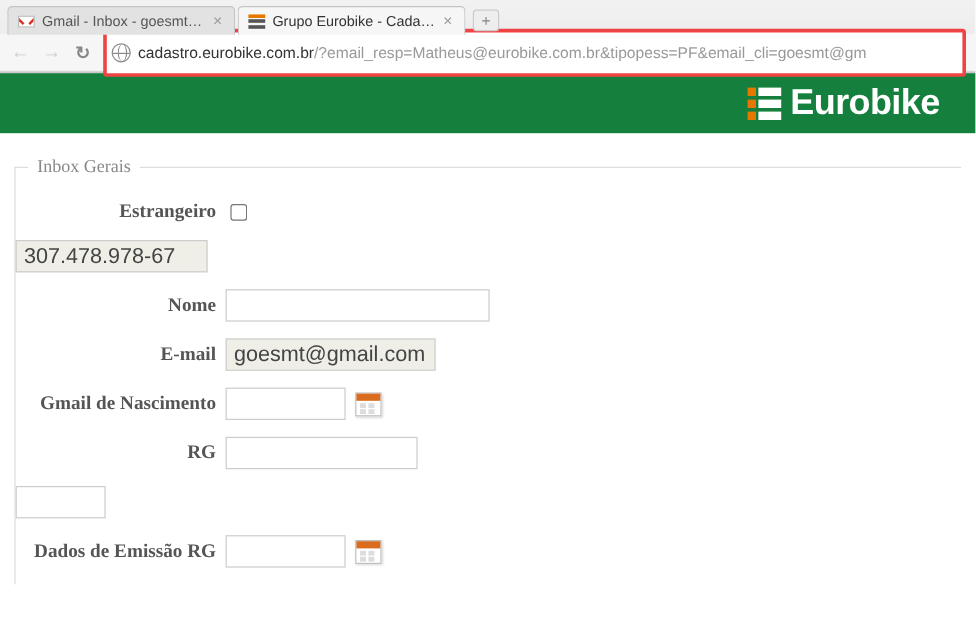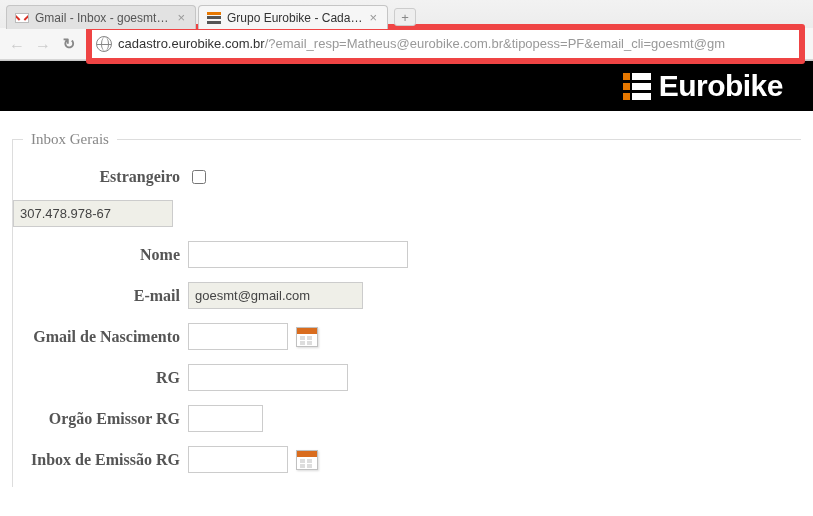--- a/index.html
+++ b/index.html
@@ -128,21 +128,21 @@
     font-size: 16px;
   }
   .nav-btn.disabled { color: #ccc; cursor: default; }
   .reload-btn {
     font-weight: bold;
     font-size: 15px;
   }
   .url-bar {
     flex: 1;
     height: 40px;
-    border: 6px solid #ef4444;
+    border: 3px solid #ef4444;
     border-radius: 3px;
     background: #fff;
     display: flex;
     align-items: center;
     padding: 0 4px;
     overflow: hidden;
   }
   .globe {
     width: 16px;
     height: 16px;
@@ -173,21 +173,21 @@
   .url-text {
     font-size: 13px;
     color: #999;
     white-space: nowrap;
     overflow: hidden;
   }
   .url-host { color: #333; }
 
   
   .page-header {
-    background: #000000;
+    background: #15803d;
     height: 50px;
     display: flex;
     align-items: center;
     justify-content: flex-end;
     padding-right: 30px;
   }
   .logo {
     display: flex;
     align-items: center;
     gap: 8px;
@@ -246,21 +246,21 @@
     padding-right: 8px;
     font-family: Georgia, 'Times New Roman', serif;
     color: #555;
     font-weight: bold;
     font-size: 16px;
   }
   .row-field input[type=text] {
     height: 27px;
     border: 1px solid #ccc;
     padding: 0 6px;
-    font-size: 13px;
+    font-size: 18px;
     color: #444;
   }
   .row-field input[type=text][readonly] {
     background: #efefe8;
   }
   .row-field input[type=checkbox] {
     width: 14px; height: 14px;
     margin-left: 4px;
   }
   .w-cpf   { width: 160px; }
@@ -386,24 +386,23 @@
       <input type="text" class="w-date" value="" style="">
       <span class="cal"></span>
     </div>
 
     <div class="row-field">
       <label>RG</label>
       <input type="text" class="w-rg" value="" style="">
     </div>
 
     <div class="row-field">
-      <label>Orgão Emissor RG</label>
       <input type="text" class="w-org" value="" style="">
     </div>
 
     <div class="row-field">
-      <label>Inbox de Emissão RG</label>
+      <label>Dados de Emissão RG</label>
       <input type="text" class="w-date" value="" style="">
       <span class="cal"></span>
     </div>
 
   </fieldset>
 </div>
 
 </body></html>

